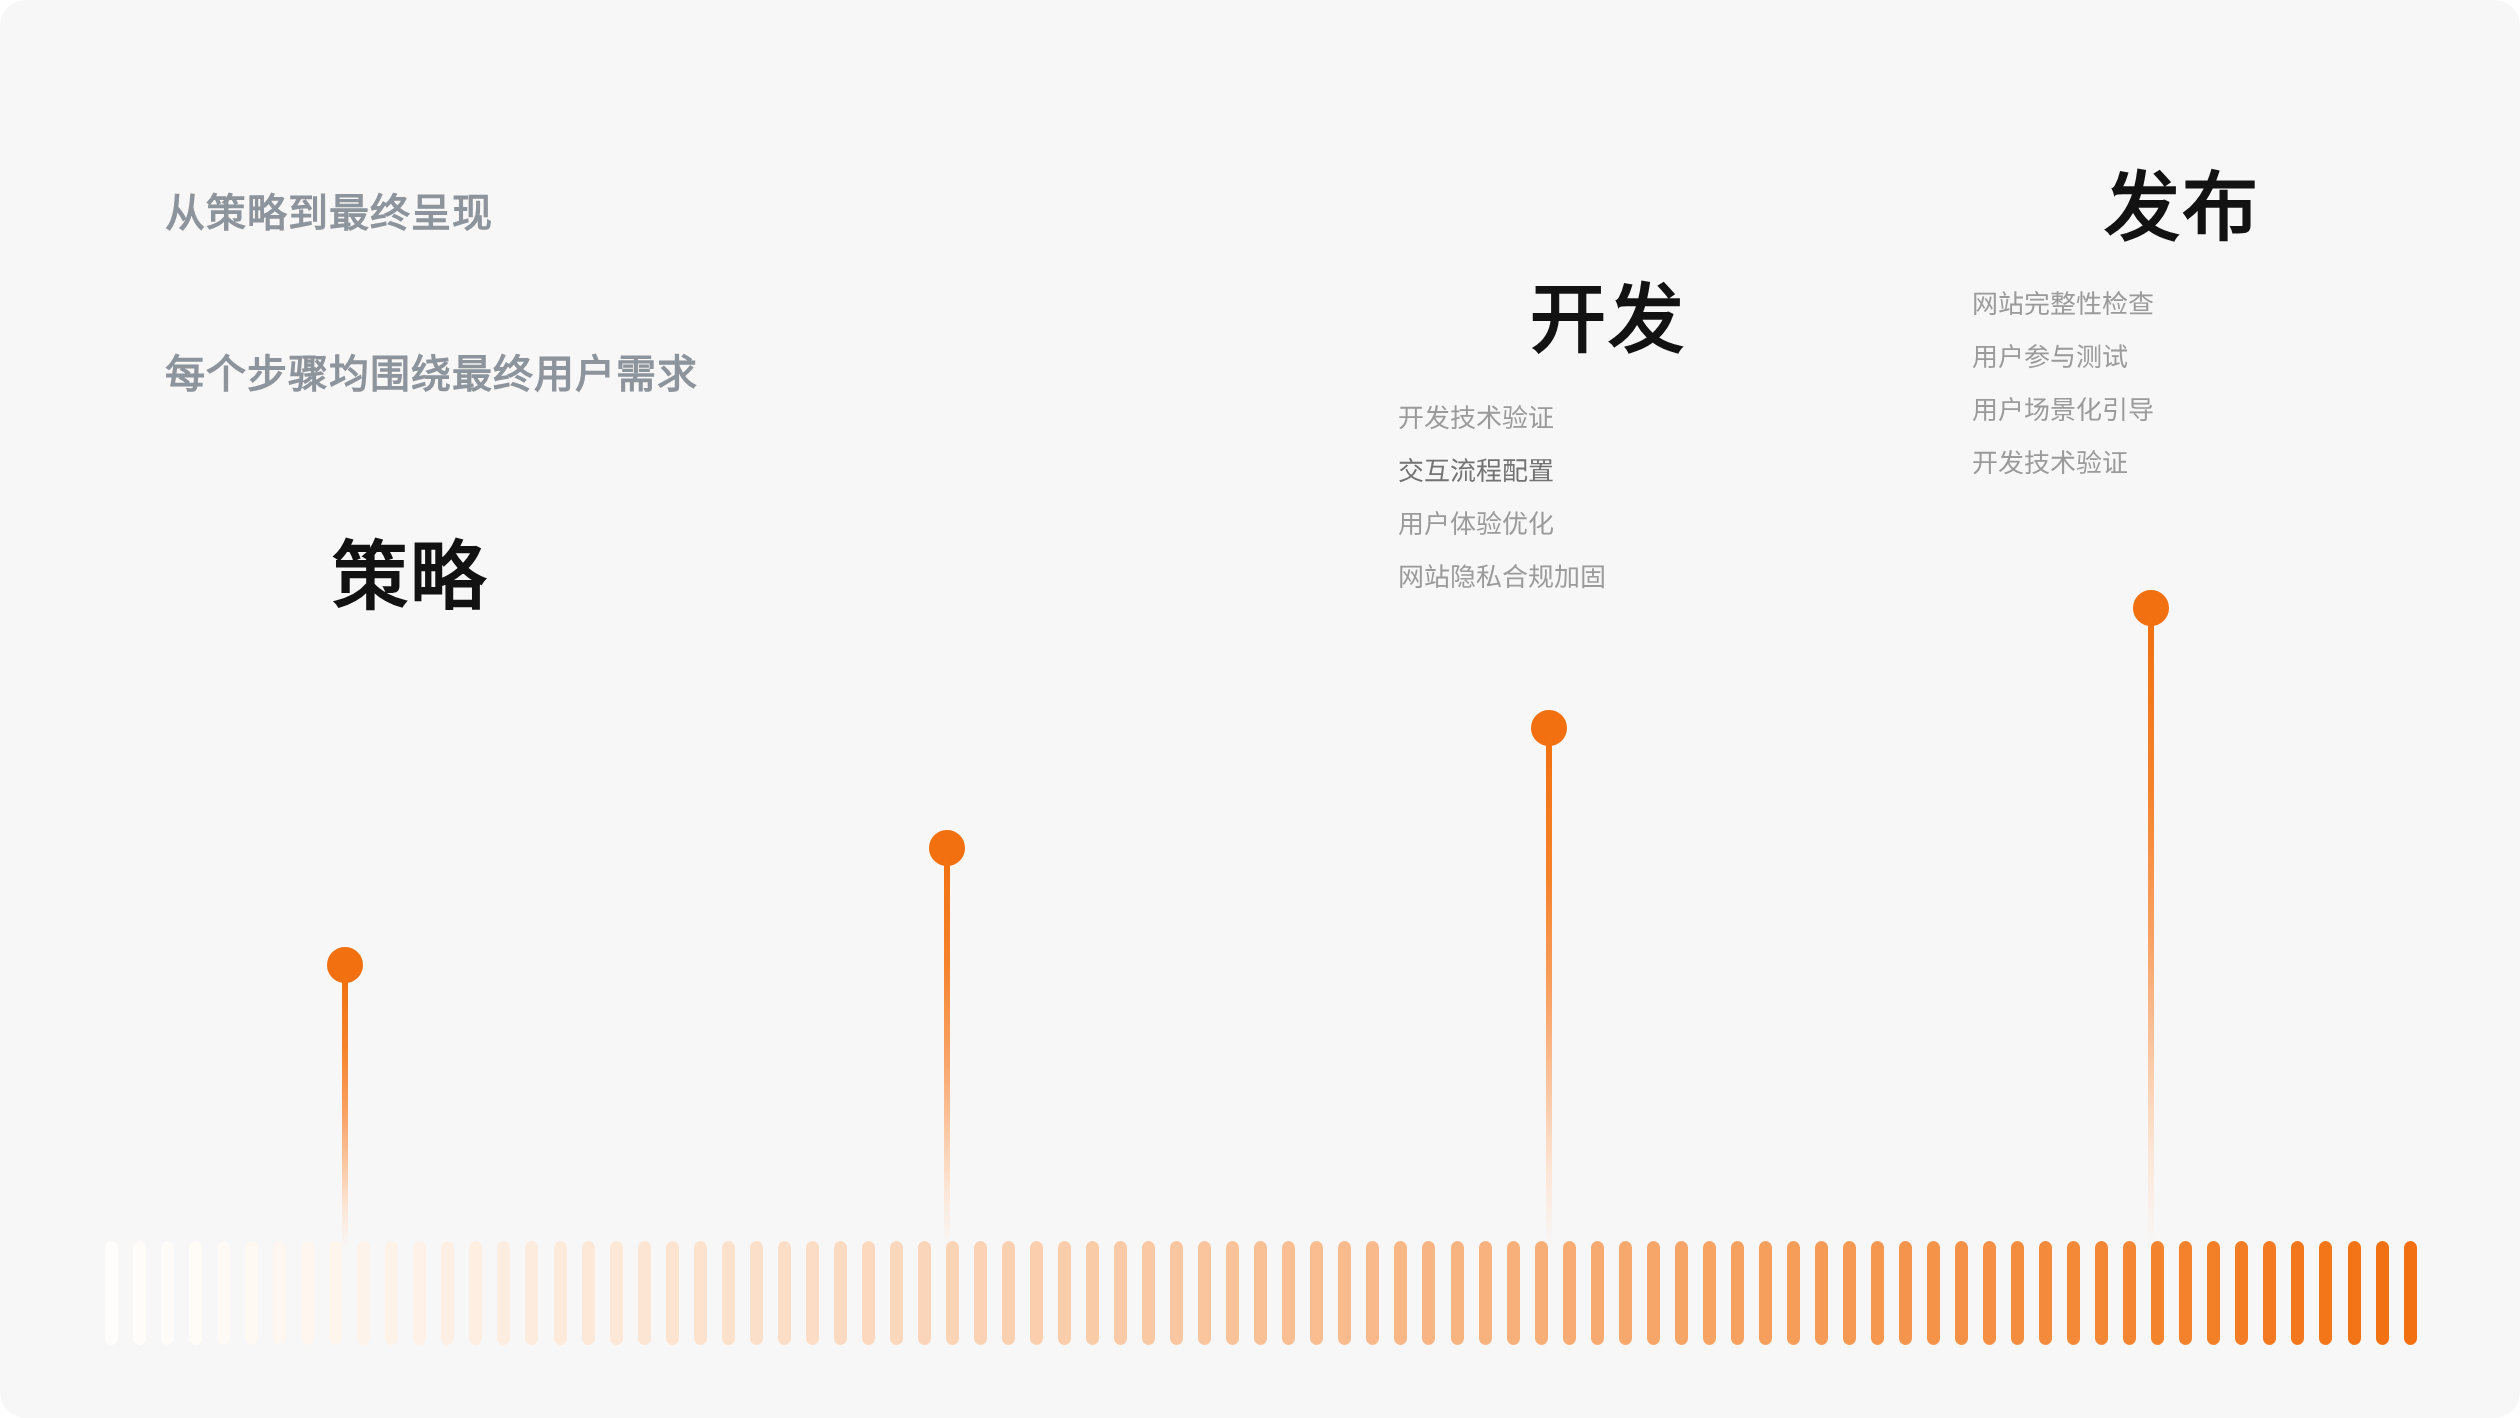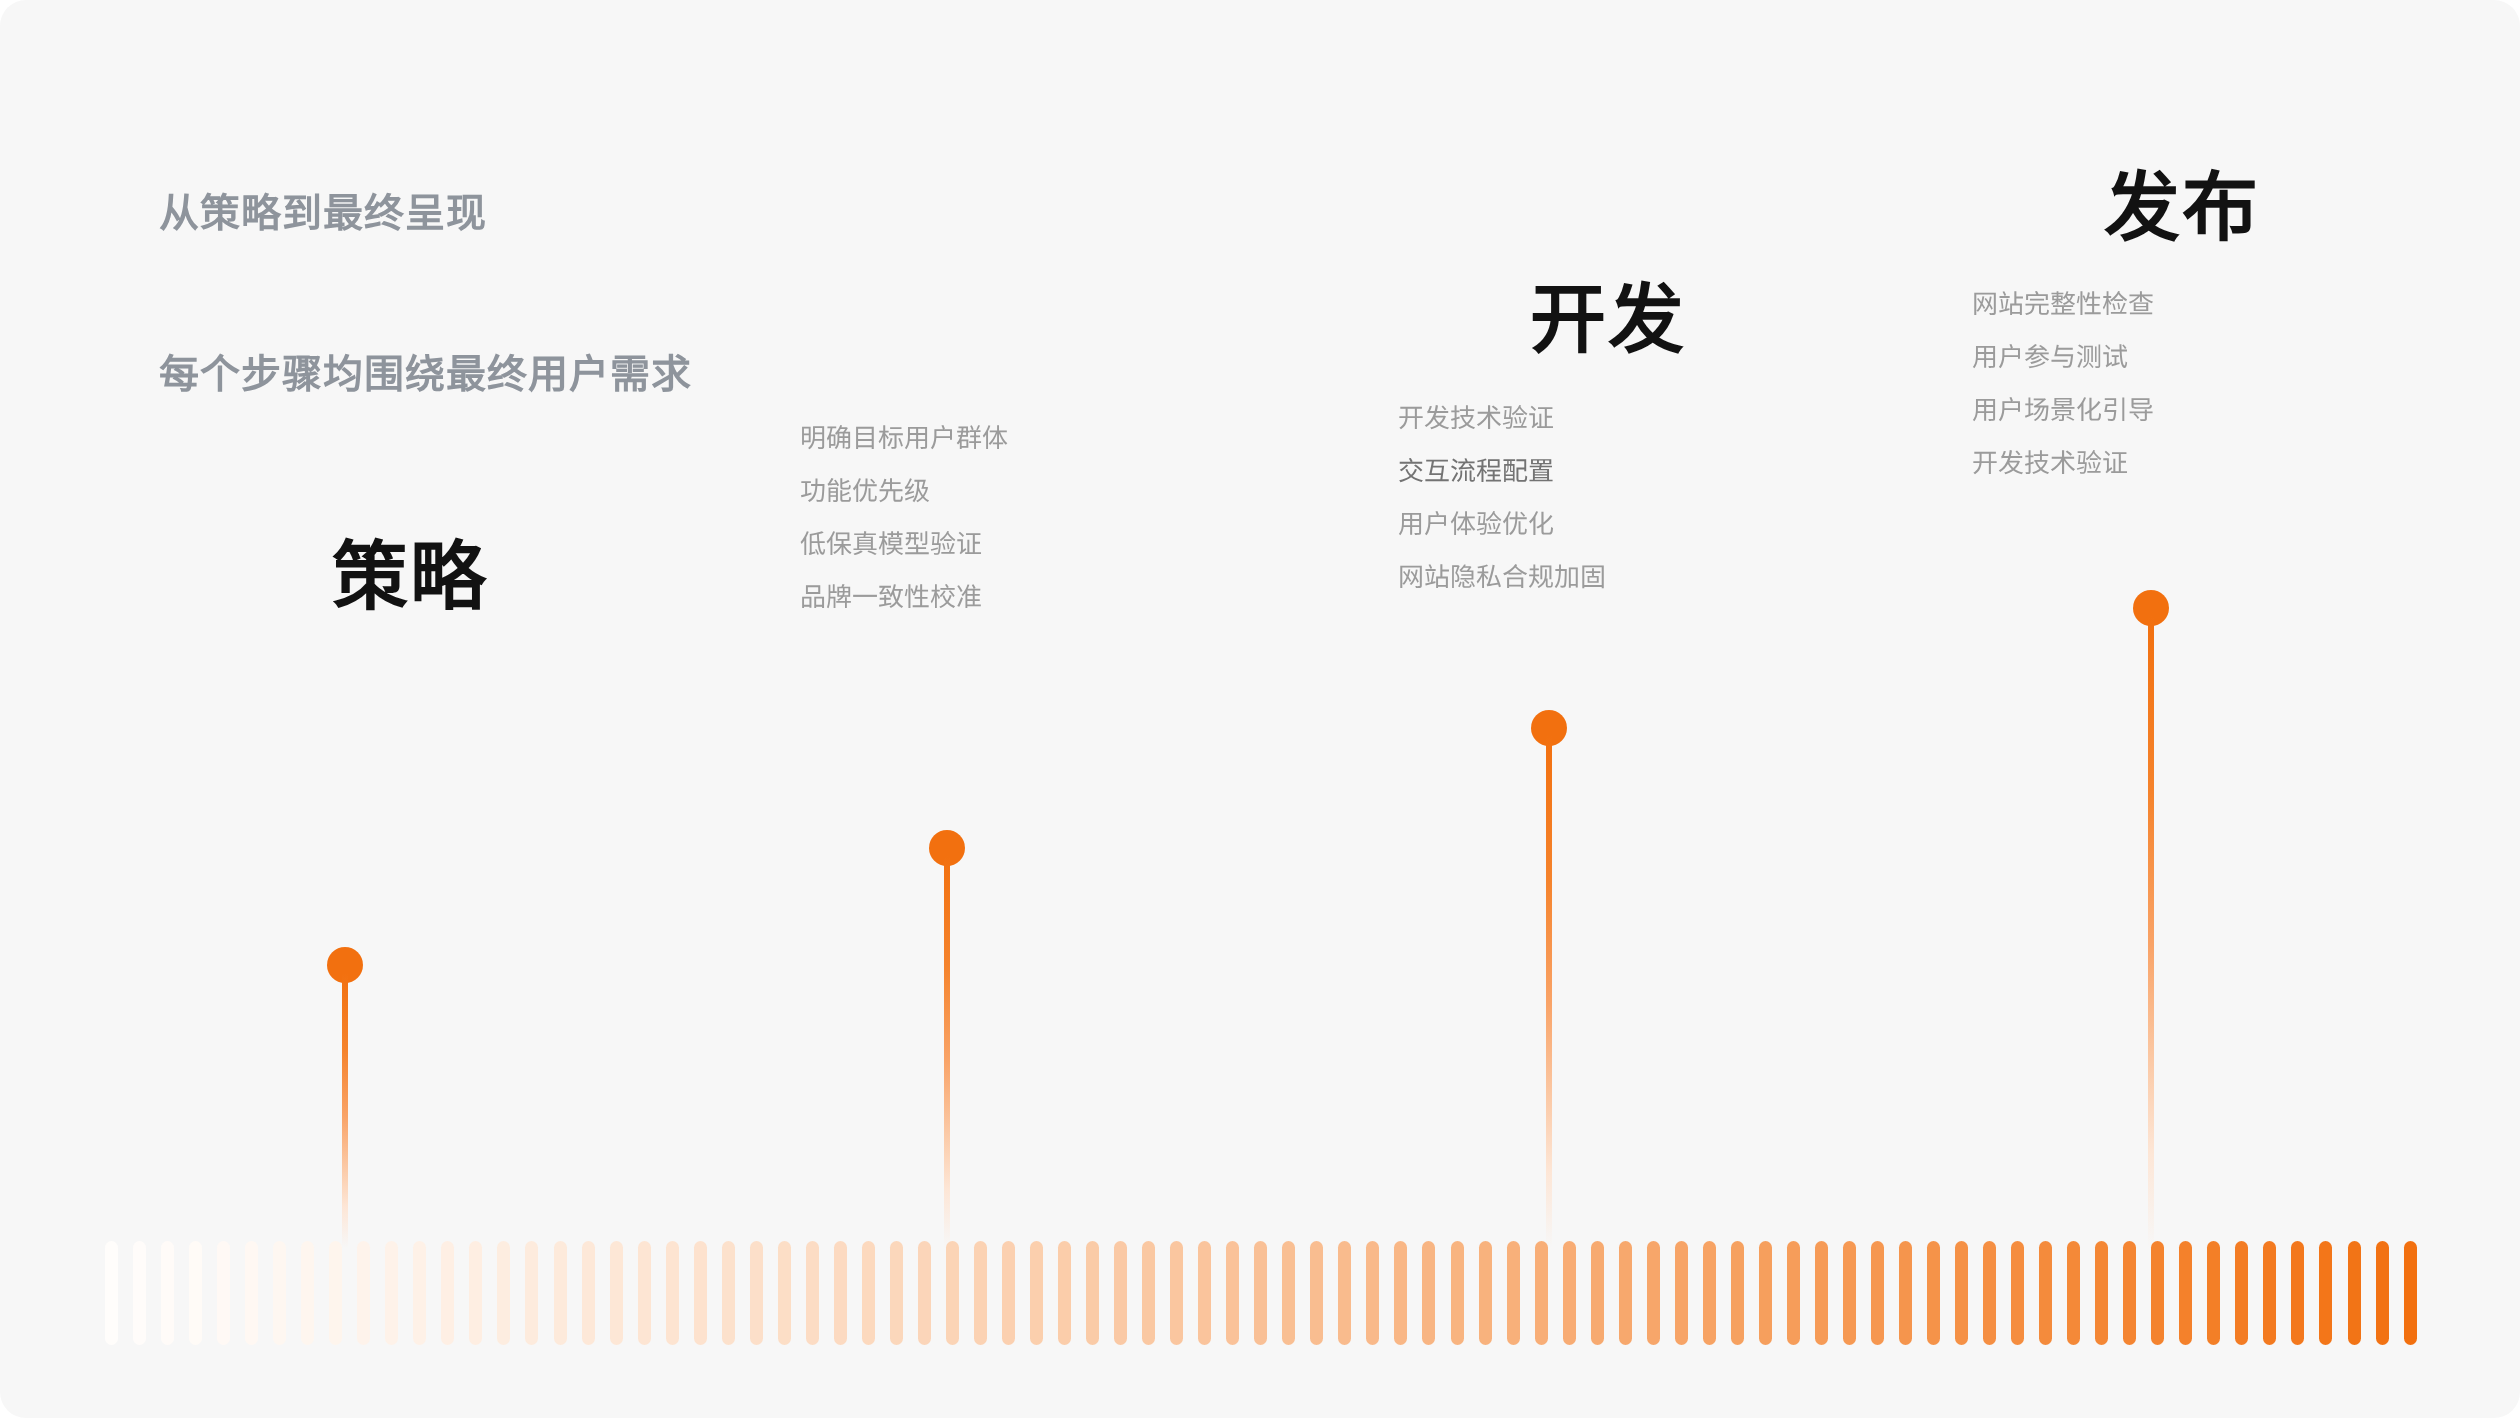--- a/index.html
+++ b/index.html
@@ -21,21 +21,21 @@
     width: 2520px;
     height: 1418px;
     background: #f7f7f7;
     border-radius: 26px;
     overflow: hidden;
   }
 
   
   .headline {
     position: absolute;
-    left: 159px;
+    left: 165px;
     top: 80px;
     color: #8e949c;
     font-size: 40px;
     font-weight: 700;
     line-height: 1.34;
     letter-spacing: 1px;
     white-space: pre;
   }
   .headline .line { display: block; }
 
@@ -148,26 +148,20 @@
   <div class="headline" style="color: rgb(142, 148, 156);">
     <span class="line">从策略到最终呈现</span>
     <span class="line">每个步骤均围绕最终用户需求</span>
   </div>
 
   <div class="stage stage-1">
     <div class="stage-title" style="color: rgb(18, 18, 18);">策略</div>
   </div>
 
   <div class="stage stage-2">
-    <ul class="stage-list">
-      <li style="color: rgb(155, 155, 155);">明确目标用户群体</li>
-      <li style="color: rgb(155, 155, 155);">功能优先级</li>
-      <li style="color: rgb(155, 155, 155);">低保真模型验证</li>
-      <li style="color: rgb(155, 155, 155);">品牌一致性校准</li>
-    </ul>
   </div>
 
   <div class="stage stage-3">
     <div class="stage-title" style="color: rgb(18, 18, 18);">开发</div>
     <ul class="stage-list">
       <li style="color: rgb(155, 155, 155);">开发技术验证</li>
       <li style="color: #737373;">交互流程配置</li>
       <li style="color: rgb(155, 155, 155);">用户体验优化</li>
       <li style="color: rgb(155, 155, 155);">网站隐私合规加固</li>
     </ul>

